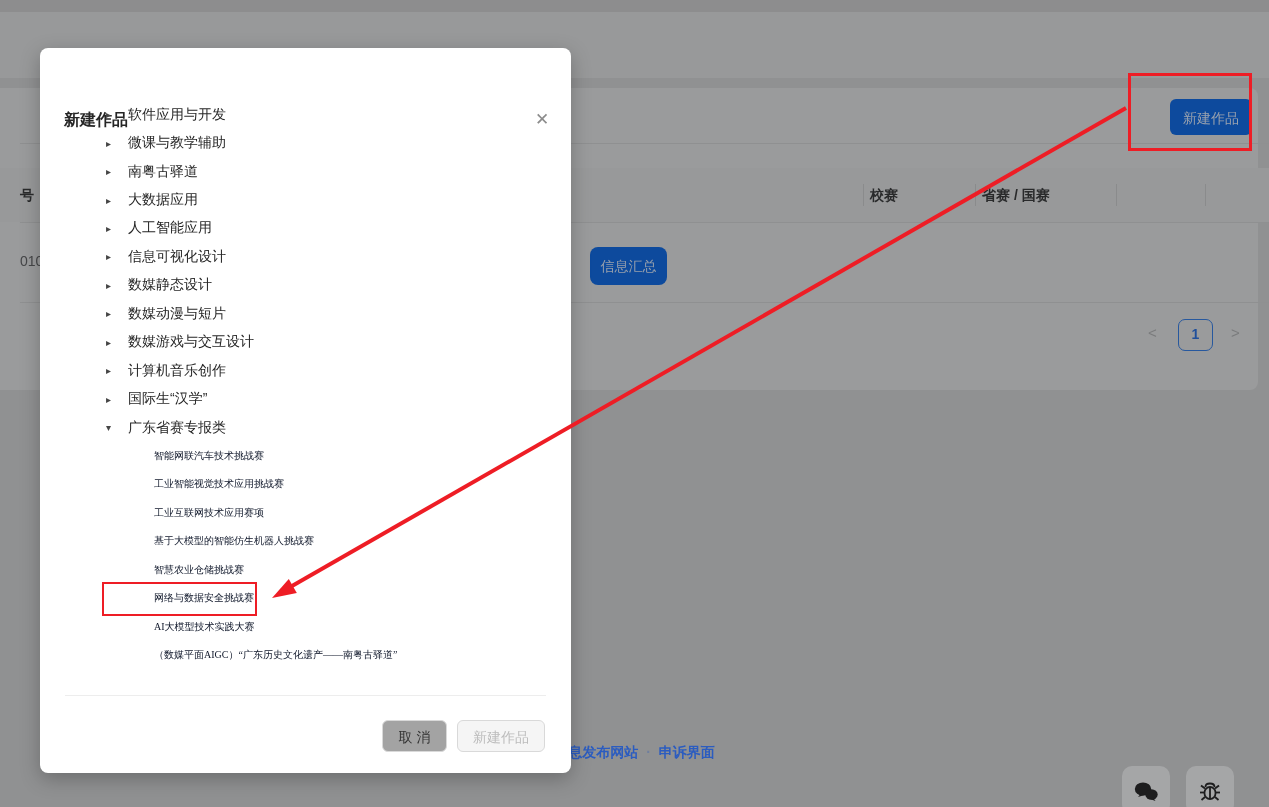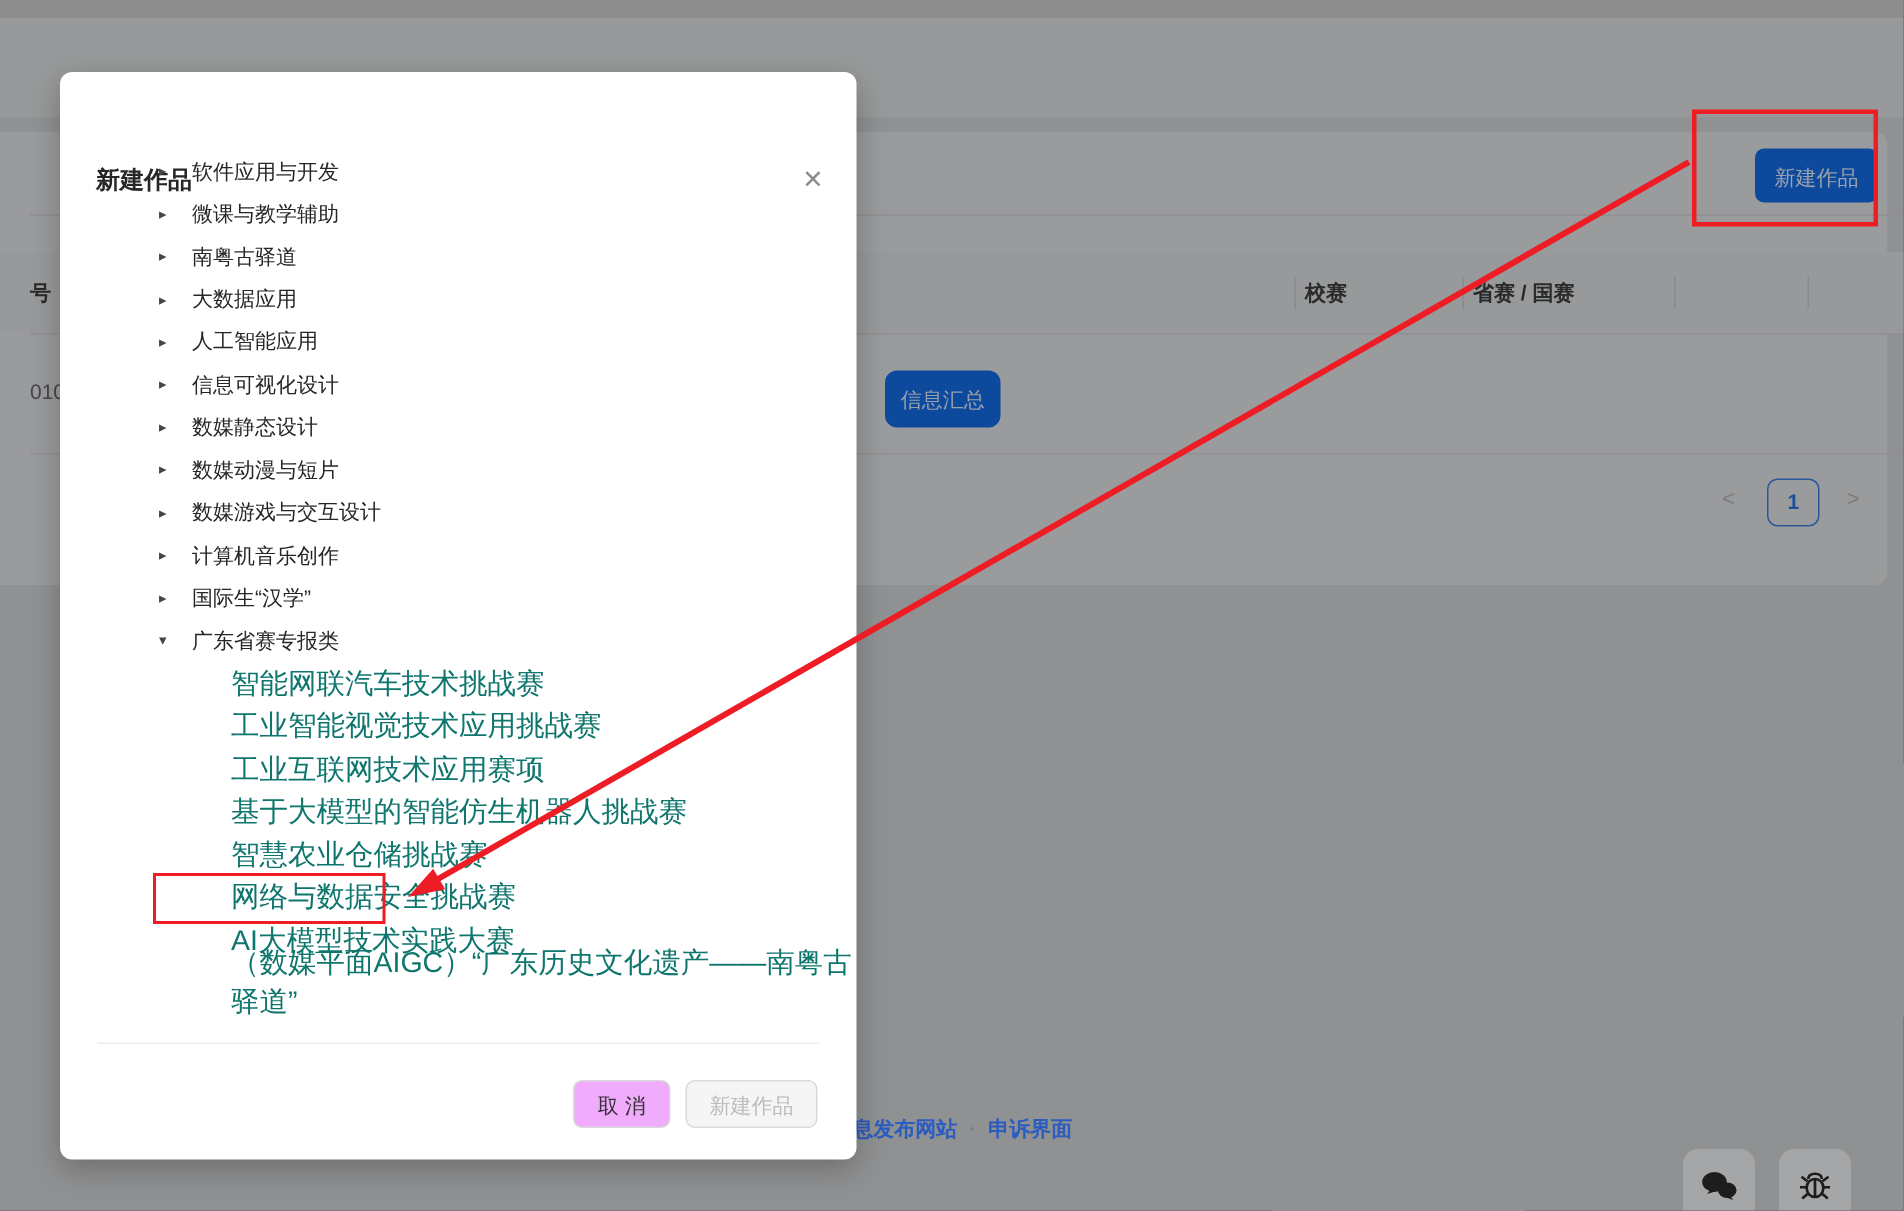--- a/index.html
+++ b/index.html
@@ -32,25 +32,25 @@
 
   
   .modal{left:40px;top:48px;width:531px;height:725px;background:#ffffff;border-radius:8px;
     box-shadow:0 6px 20px rgba(0,0,0,0.25);}
   .m-title{left:24px;top:62px;font-size:16px;font-weight:700;color:#262626;}
   .m-close{left:488px;top:58px;width:28px;height:28px;color:#8c8c8c;font-size:17px;line-height:28px;
     text-align:center;cursor:pointer;}
   .tree{left:0;top:52.5px;width:531px;}
   .t-row{height:28.45px;display:flex;align-items:center;font-size:14px;color:#262626;cursor:pointer;}
   .t-caret{width:22px;margin-left:66px;font-size:10px;color:#454545;text-align:left;}
-  .t-child{height:28.45px;display:flex;align-items:center;font-size:19px;color:#0f766e;
-    padding-left:114px;cursor:pointer;}
+  .t-child{height:28.45px;display:flex;align-items:center;font-size:10px;color:#0f172a;
+    padding-left:114px;cursor:pointer;font-family:Liberation Serif, serif;}
   .m-div{left:25px;top:647px;width:481px;height:1px;background:#ededed;}
   .m-btn{top:672px;height:32px;border-radius:6px;font-size:14px;text-align:center;cursor:pointer;}
-  .m-cancel{left:342px;width:65px;background:#f0abfc;border:1px solid #d9d9d9;color:#333;line-height:30px;}
+  .m-cancel{left:342px;width:65px;background:#a3a3a3;border:1px solid #d9d9d9;color:#333;line-height:30px;}
   .m-confirm{left:417px;width:88px;background:#f5f5f5;border:1px solid #d9d9d9;color:#bcbcbc;line-height:30px;cursor:not-allowed;}
 
   
   .annot-box{border:3px solid #ee1d25;background:transparent;pointer-events:none;}
   .annot-box2{border:2.5px solid #ee1d25;background:transparent;pointer-events:none;}
   svg.arrow{left:0;top:0;pointer-events:none;}
 </style>
 </head>
 <body>
 

